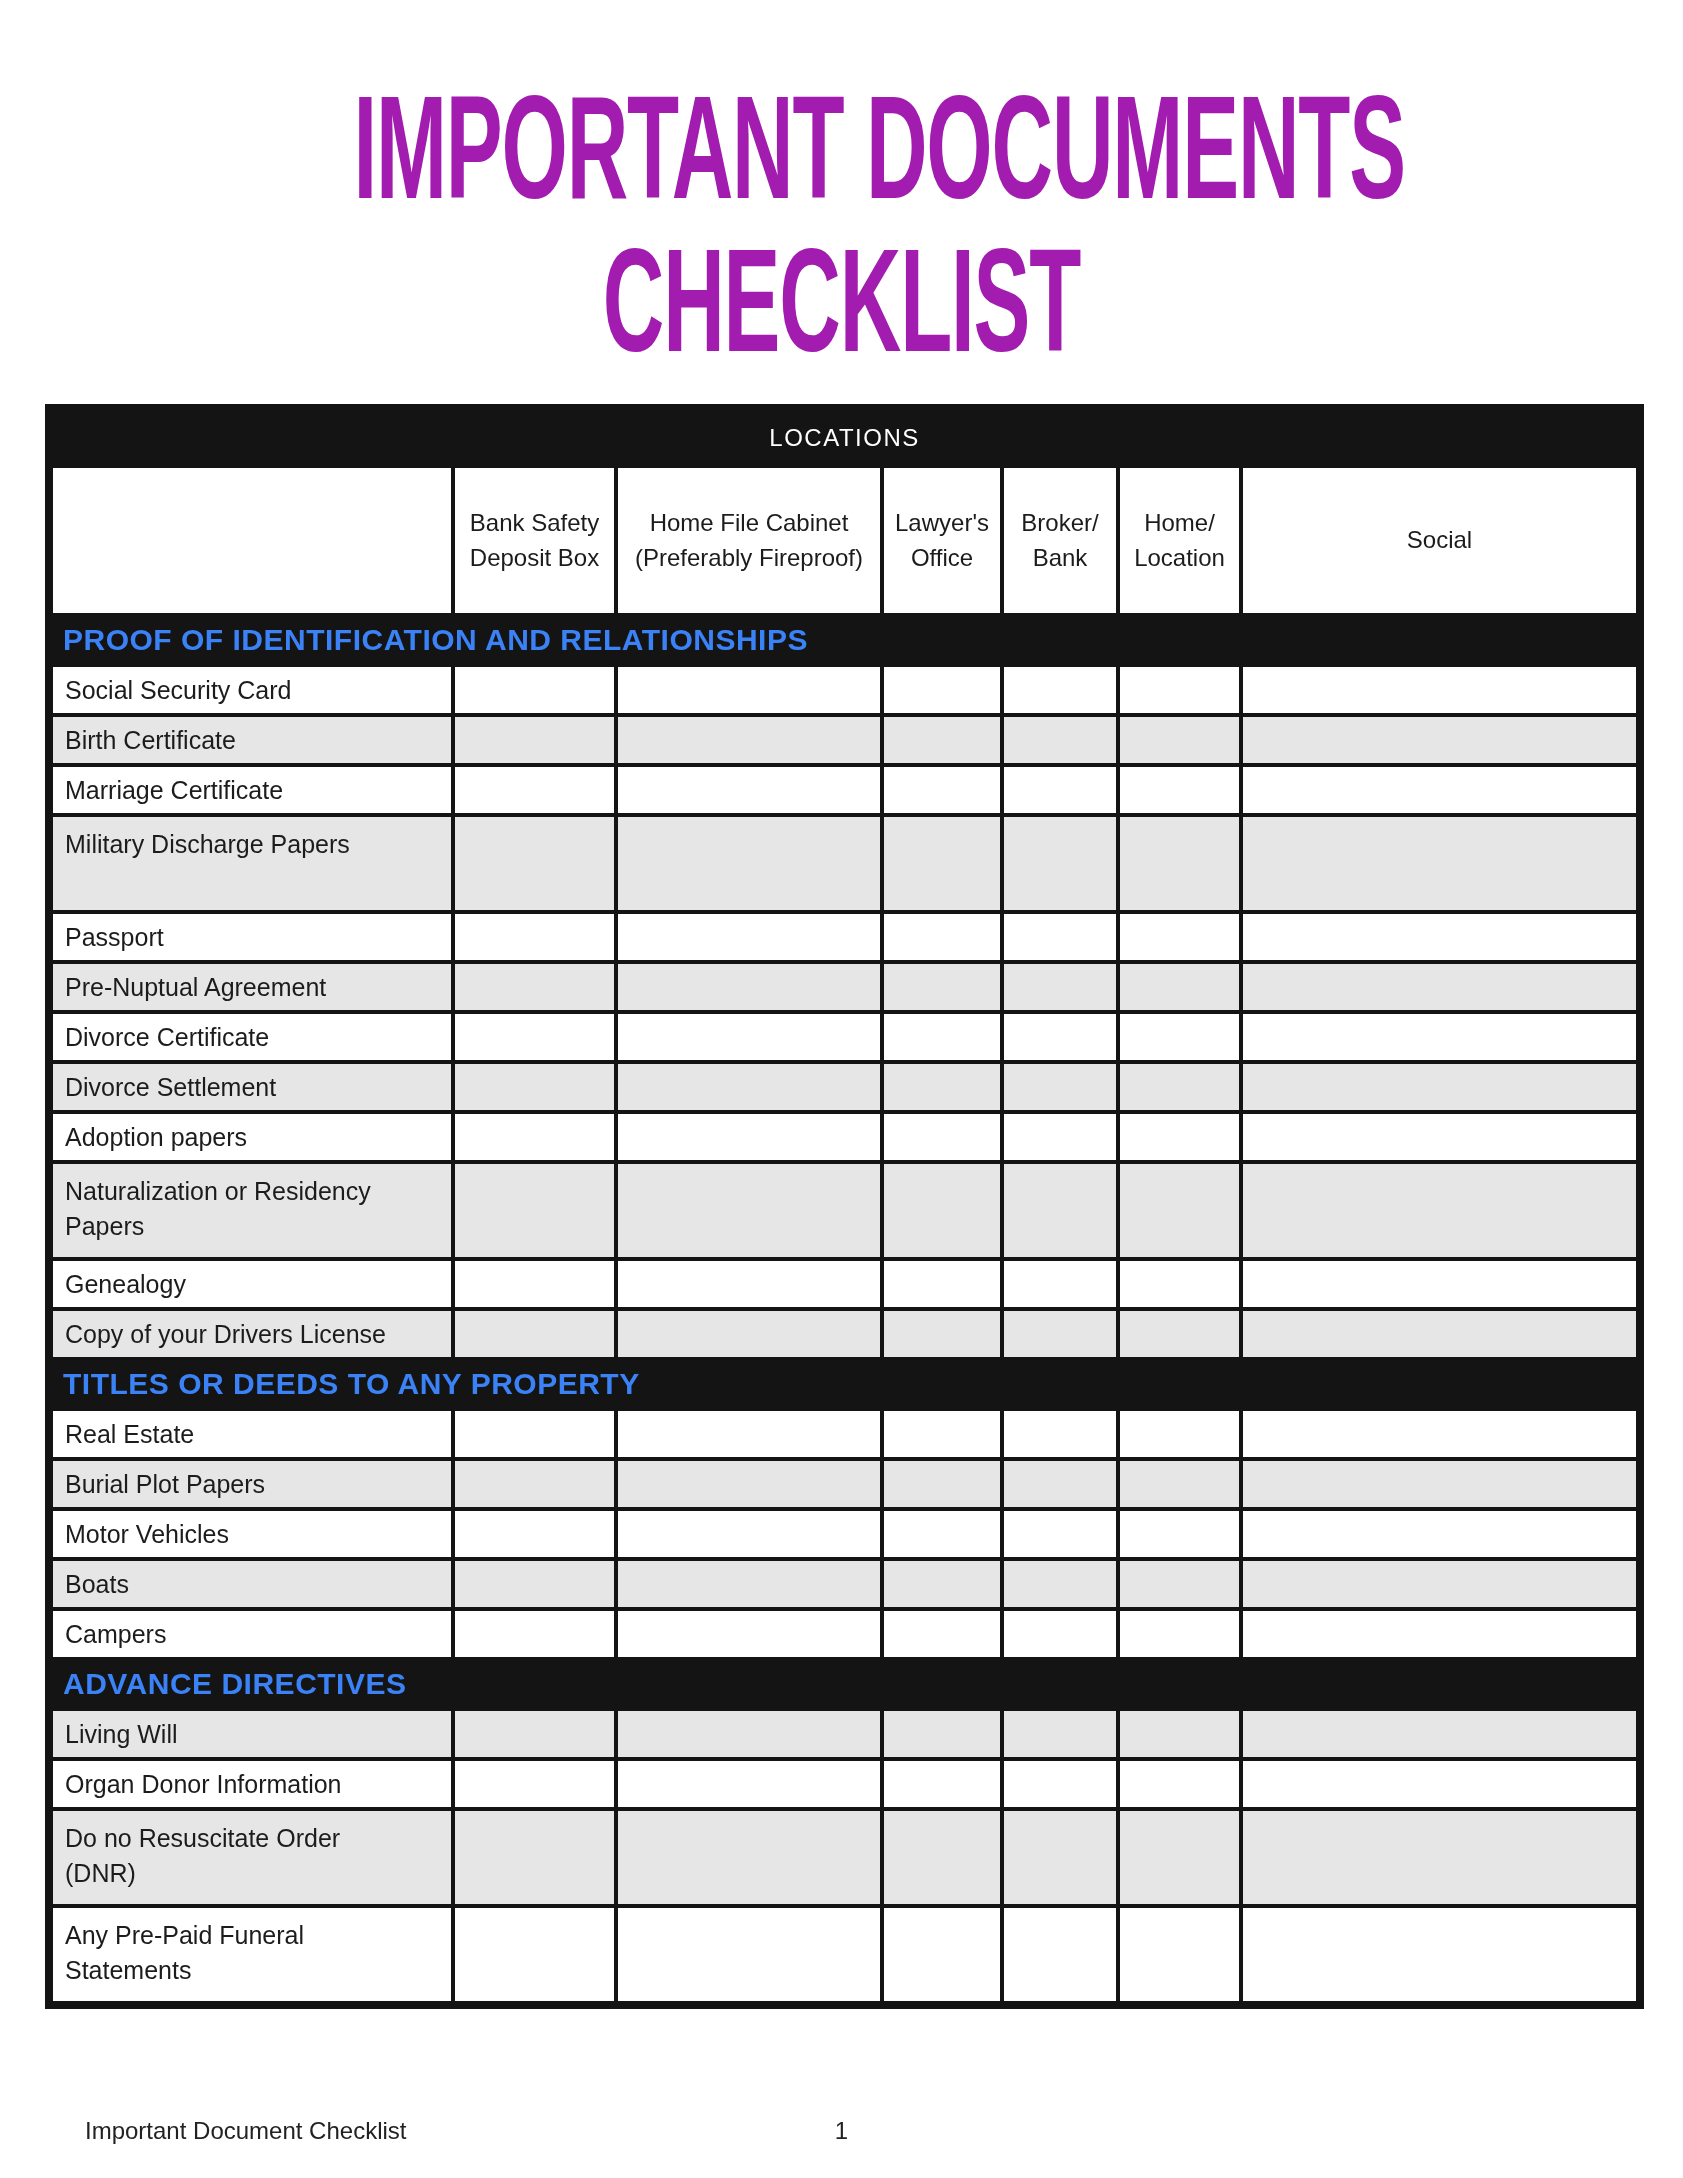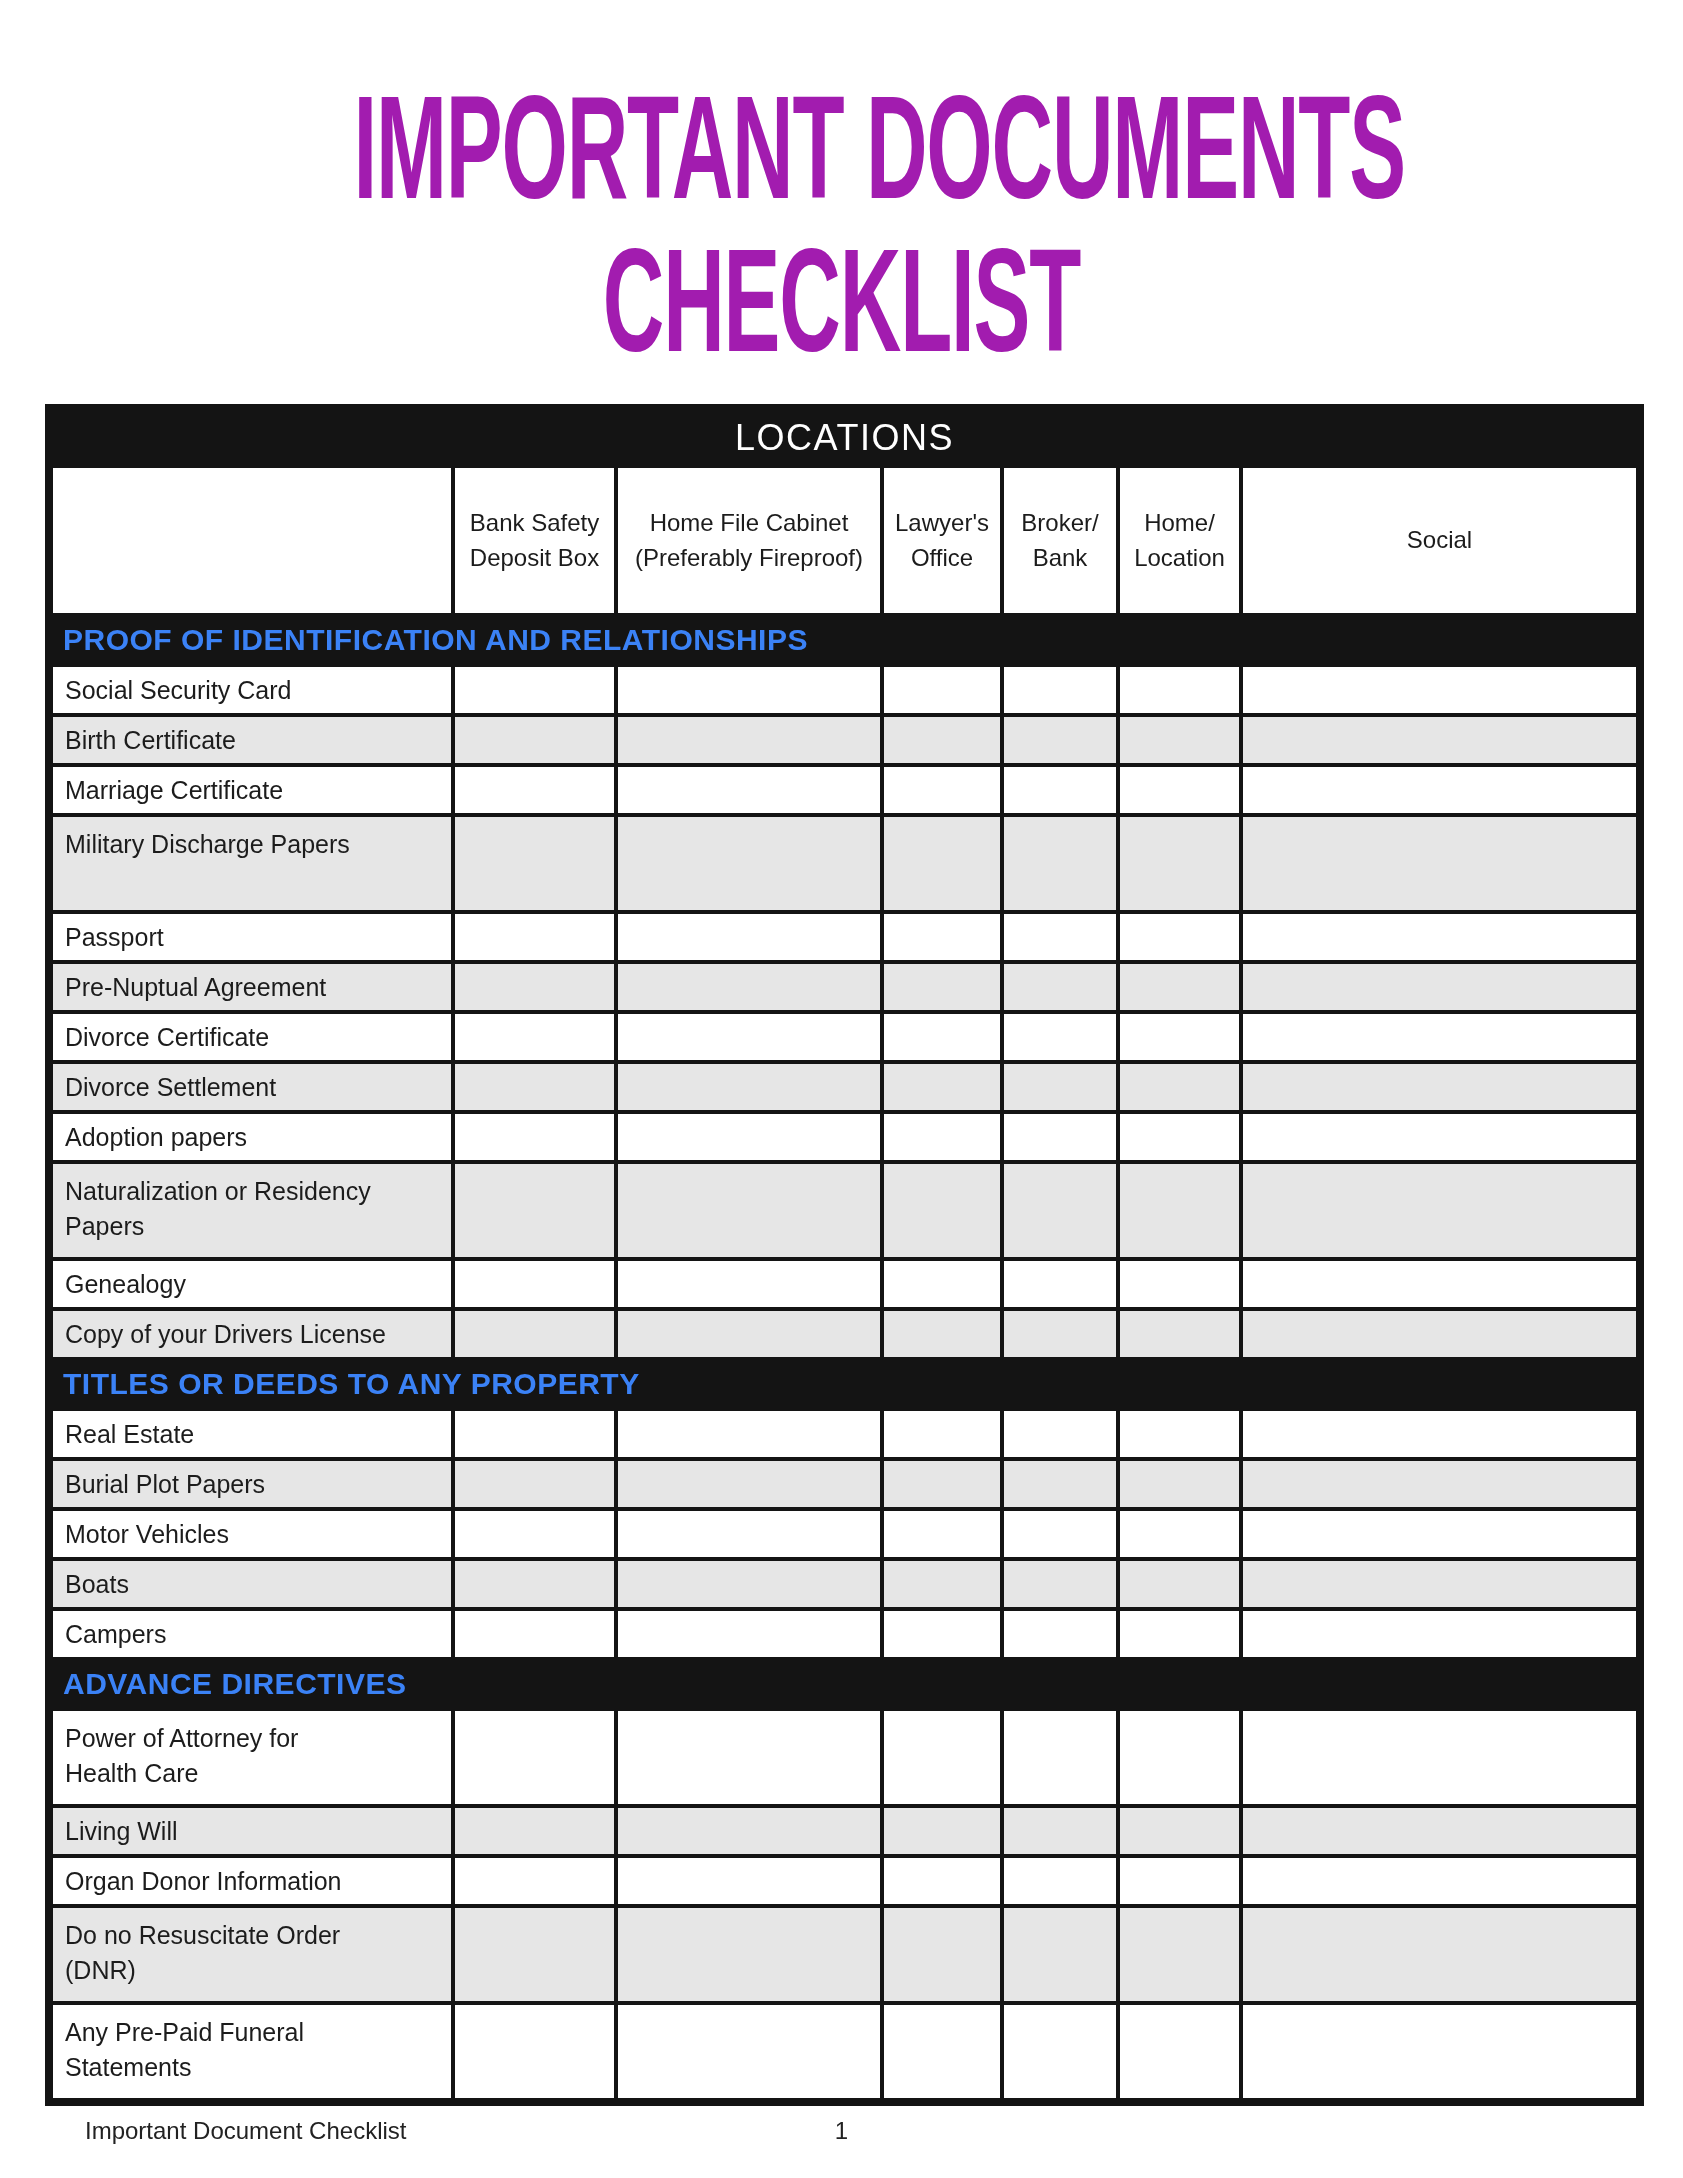--- a/index.html
+++ b/index.html
@@ -57,21 +57,21 @@
   .doc-table th, .doc-table td {
     border: 4px solid var(--border, #141414);
     padding: 0;
     background: #fff;
   }
 
   th.banner-cell {
     height: 52px;
     background: var(--bar, #141414);
     color: #ffffff;
-    font-size: 36px;
+    font-size: 24px;
     font-weight: 400;
     letter-spacing: 1.5px;
     vertical-align: middle;
   }
 
   th.colhead {
     height: 145px;
     font-weight: 400;
     font-size: 24px;
     line-height: 1.45;
@@ -320,30 +320,20 @@
           <td class="loc-cell"></td>
           <td class="loc-cell"></td>
           <td class="loc-cell"></td>
           <td class="loc-cell"></td>
           <td class="loc-cell"></td>
           <td class="loc-cell"></td>
         </tr>
         <tr class="section-row">
           <td colspan="7">ADVANCE DIRECTIVES</td>
         </tr>
-        <tr class="row tall">
-          <td class="label-cell">Power of Attorney for
-Health Care</td>
-          <td class="loc-cell"></td>
-          <td class="loc-cell"></td>
-          <td class="loc-cell"></td>
-          <td class="loc-cell"></td>
-          <td class="loc-cell"></td>
-          <td class="loc-cell"></td>
-        </tr>
         <tr class="row alt">
           <td class="label-cell">Living Will</td>
           <td class="loc-cell"></td>
           <td class="loc-cell"></td>
           <td class="loc-cell"></td>
           <td class="loc-cell"></td>
           <td class="loc-cell"></td>
           <td class="loc-cell"></td>
         </tr>
         <tr class="row">

